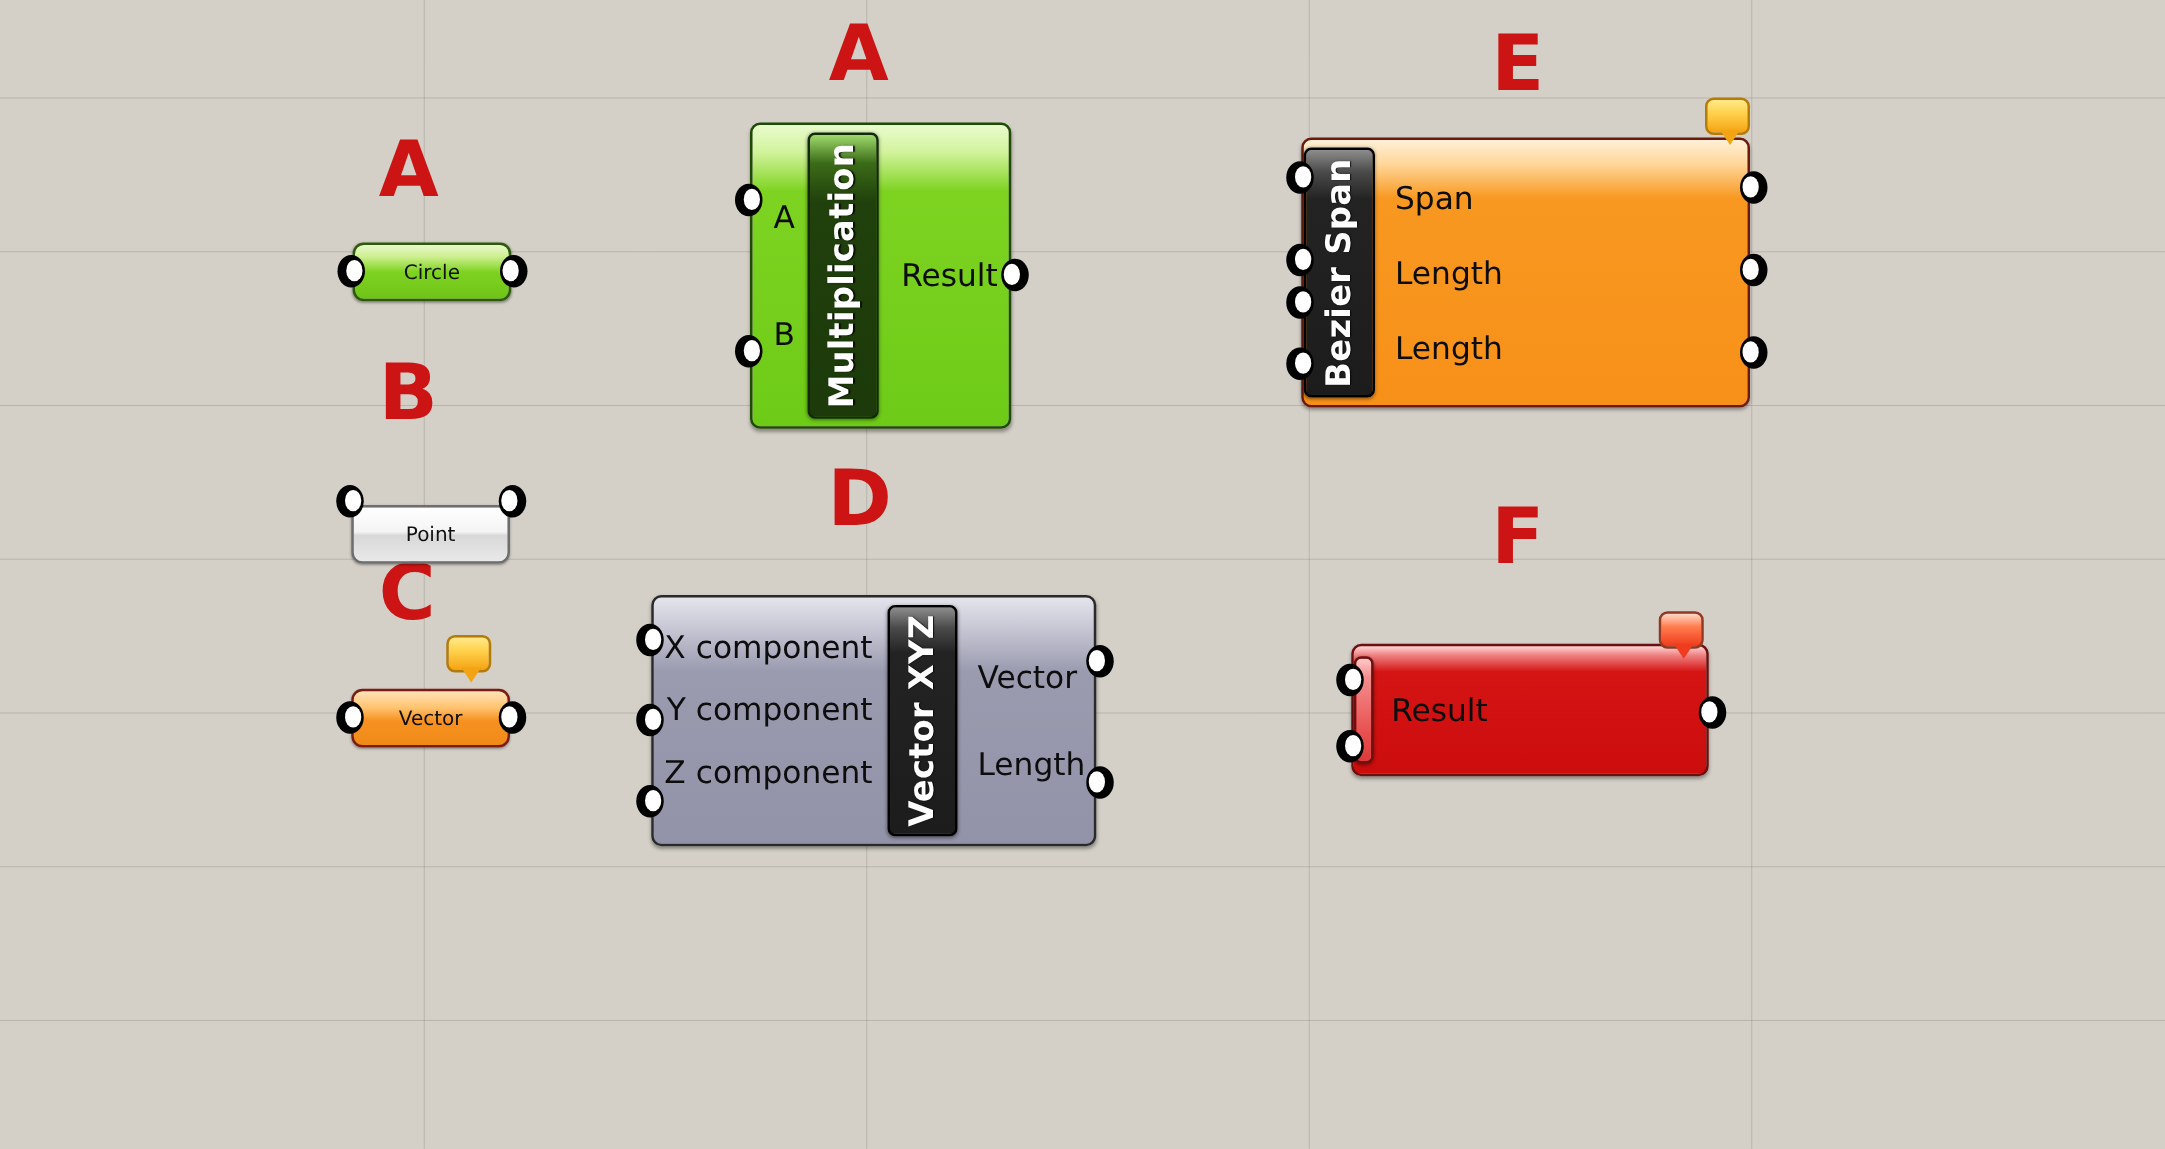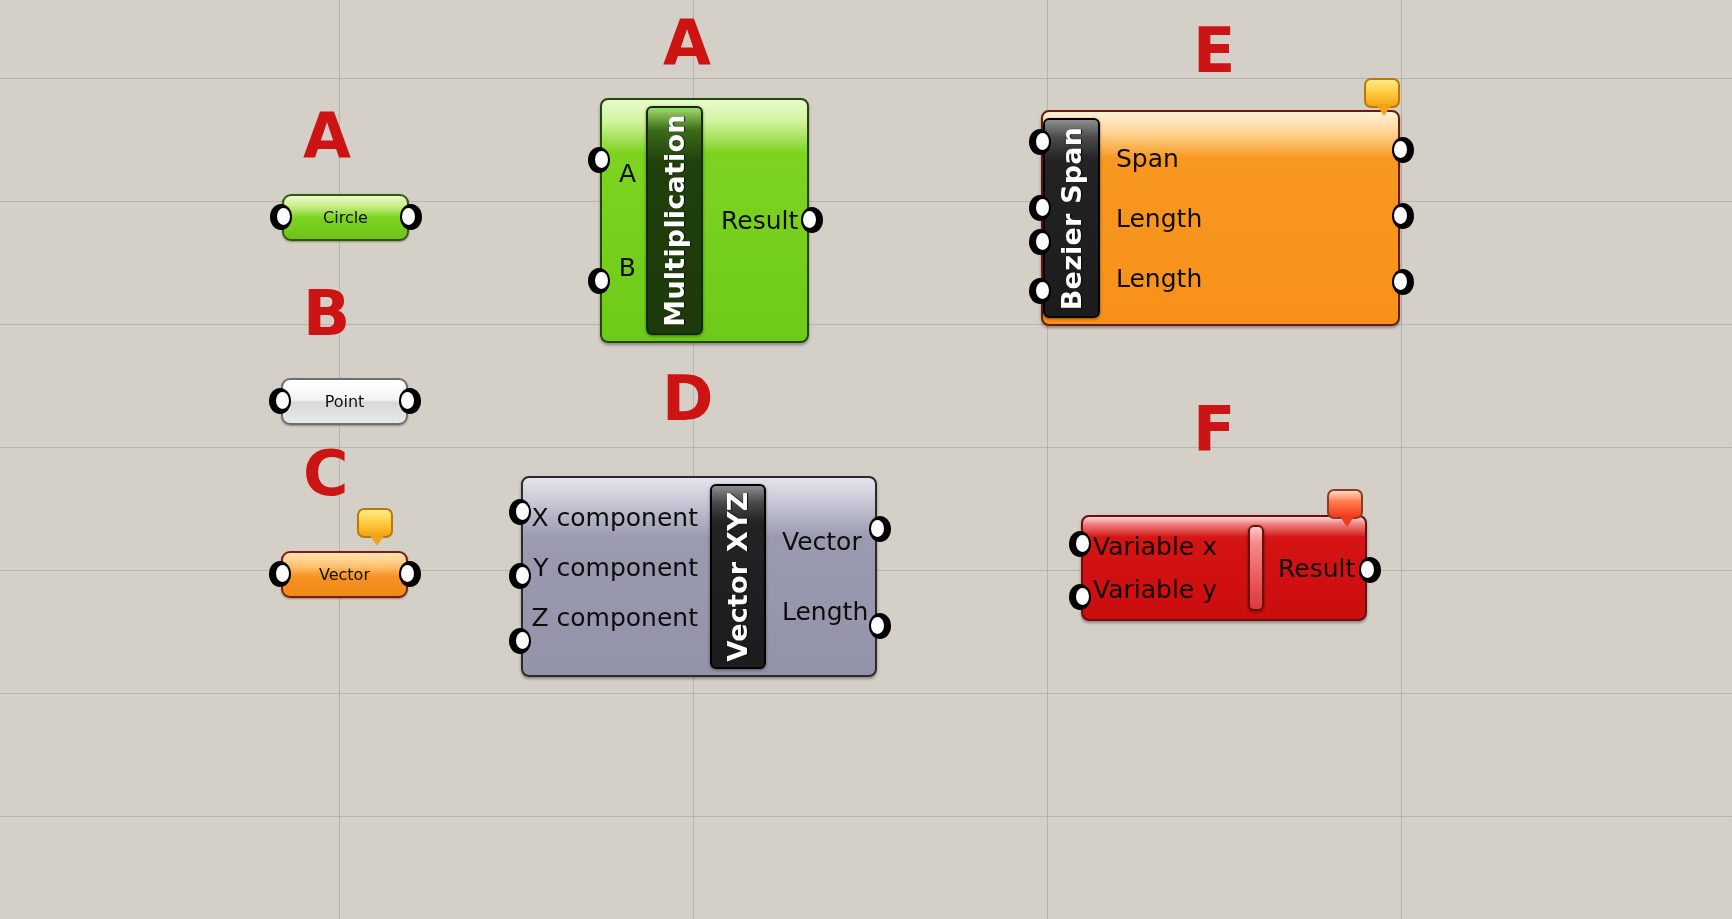--- a/index.html
+++ b/index.html
@@ -52,20 +52,21 @@
   }
   .param.circle {
     background: linear-gradient(to bottom,#e8f8cc 0%, #cdef8e 22%, #7ed321 50%, #6fc318 100%);
     border: 2px solid #2d5b0b;
     box-shadow: 0 1px 2px rgba(0,0,0,0.35);
   }
   .param.point {
     background: linear-gradient(to bottom,#ffffff 0%, #f4f4f4 45%, #d8d8d8 52%, #e9e9e9 100%);
     border: 2px solid #6e6e6e;
     box-shadow: 0 1px 2px rgba(0,0,0,0.35);
+    margin-top: 26px;
   }
   .param.vector {
     background: linear-gradient(to bottom,#ffe2b8 0%, #ffc471 30%, #f79121 55%, #f08a17 100%);
     border: 2px solid #7a1d10;
     box-shadow: 0 1px 2px rgba(0,0,0,0.35);
   }
 
   
   .comp {
     position: absolute;
@@ -328,24 +329,20 @@
     <div class="crescent"></div>
   </div>
   <div class="port out" style="left:1392px; top:269px;">
     <div class="crescent"></div>
   </div>
   <div class="balloon warn" style="left:1364px; top:78px;">
     <div class="tail"></div>
   </div>
 
   <div class="comp expr" style="left:1081px; top:515px; width:286px; height:106px;">
-    <div class="inputs" style="width:165px; padding:8px 8px 8px 0; align-items:flex-start; padding-left:10px;">
-      <div class="port-label">Variable x</div>
-      <div class="port-label">Variable y</div>
-    </div>
     <div class="titlebar plain-bar" style="width:16px; margin:8px 0 8px 0;">
       <span></span>
     </div>
     <div class="outputs" style="flex:1; padding-left:14px; justify-content:center;">
       <div class="port-label">Result</div>
     </div>
   </div>
   <div class="port in" style="left:1069px; top:531px;">
     <div class="crescent"></div>
   </div>

